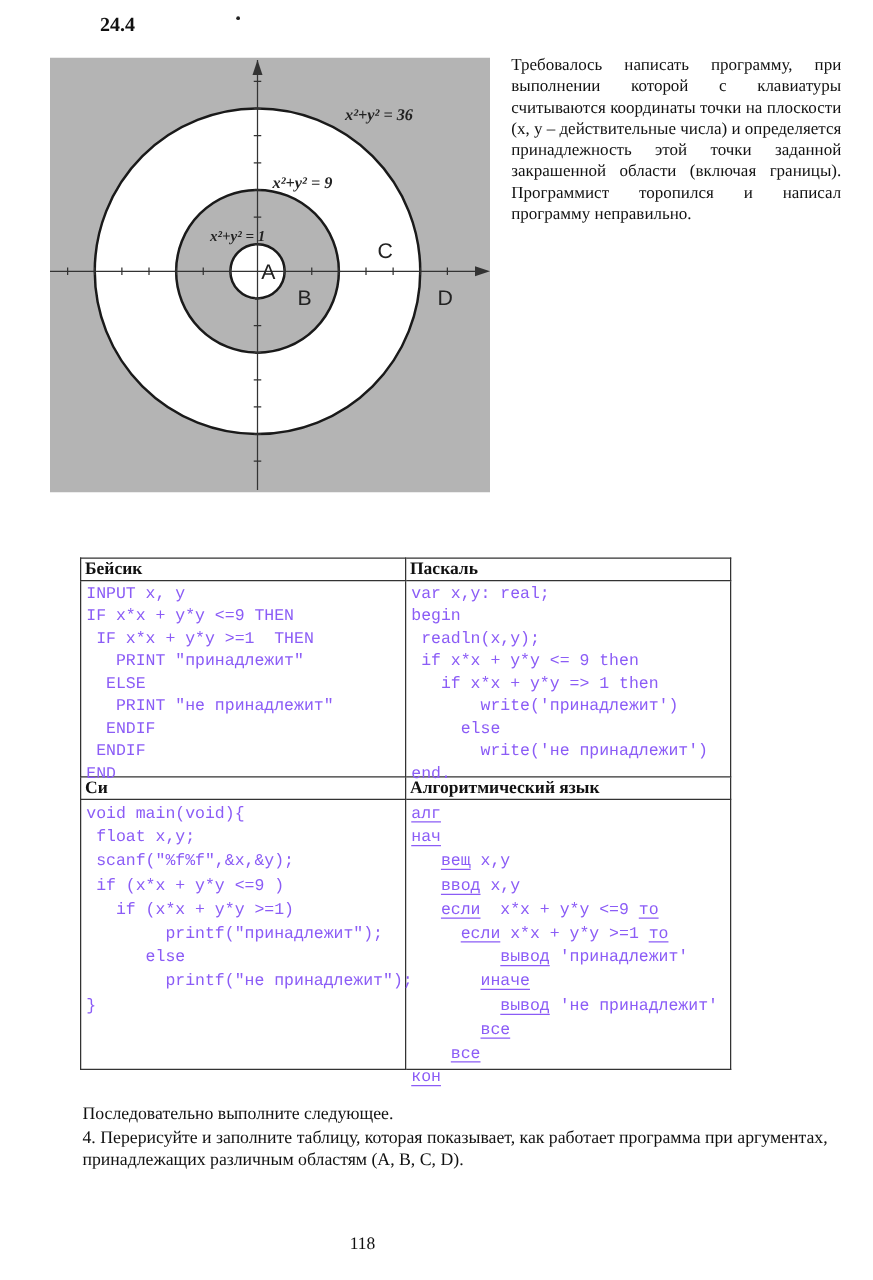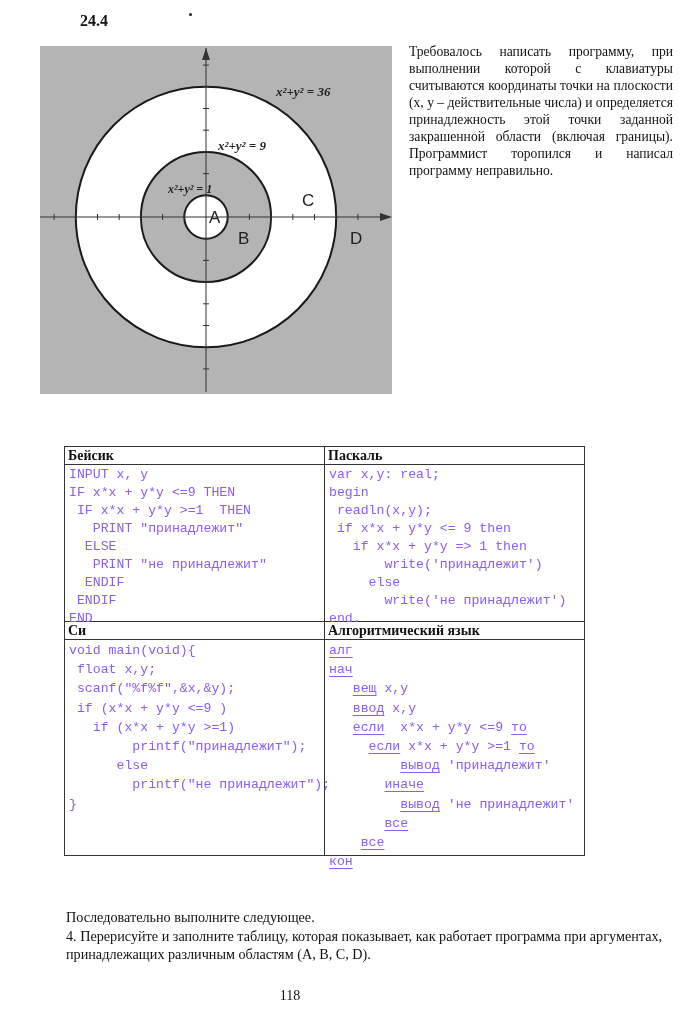--- a/index.html
+++ b/index.html
@@ -31,21 +31,21 @@
     font-family: "Liberation Serif", serif; font-size: 14px; padding: 0 3px; height: 17px; line-height: 17px;
   }
   .code-block {
     font-family: "Liberation Mono", monospace; font-size: 13.2px; line-height: 18px;
     white-space: pre; padding: 1px 4px 2px 4px; color: #8b5cf6;
   }
   .row1 .code-block { height: 153px; }
   .row2 .code-block { height: 212px; line-height: 19.2px; }
   .u { text-decoration: underline; text-underline-offset: 3px; }
   .instructions {
-    position: absolute; left: 66px; top: 908px; width: 620px;
+    position: absolute; left: 66px; top: 882px; width: 620px;
     font-size: 14.2px; line-height: 18.5px;
   }
   .instructions p { margin: 0; }
   .page-number {
     position: absolute; left: 0; width: 580px; top: 988px; text-align: center;
     font-size: 14px;
   }
 </style>
 </head>
 <body>

